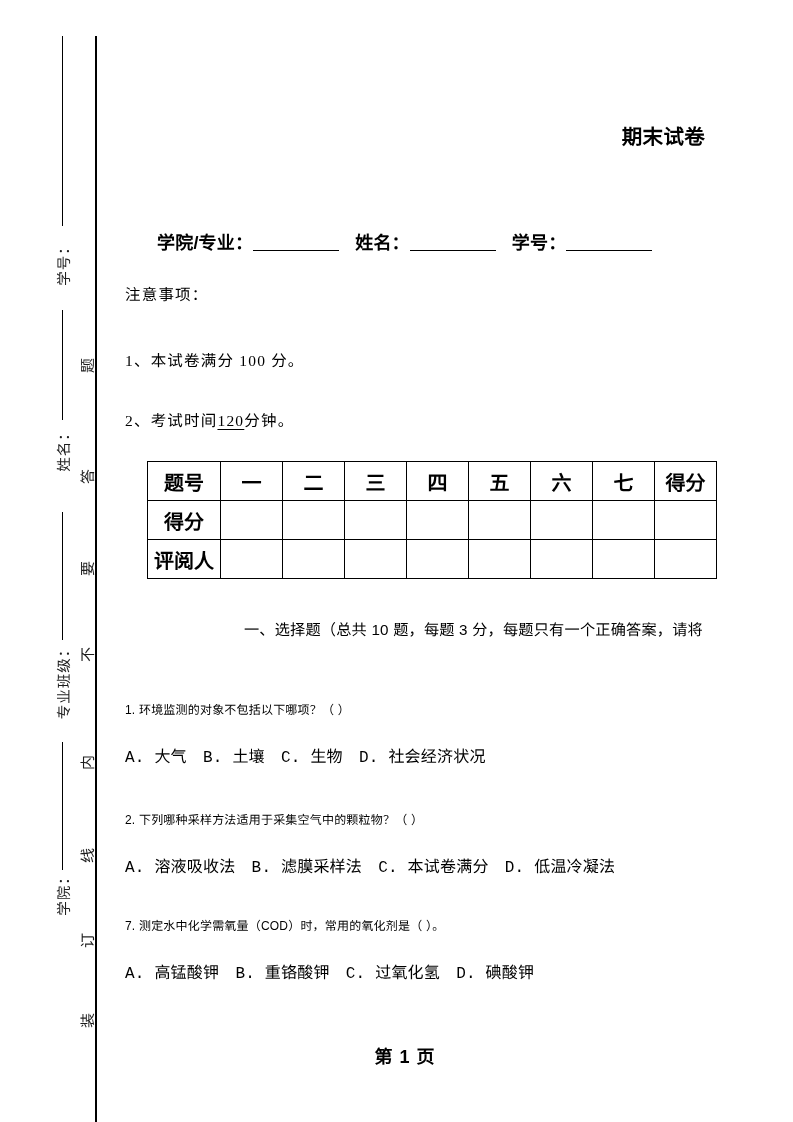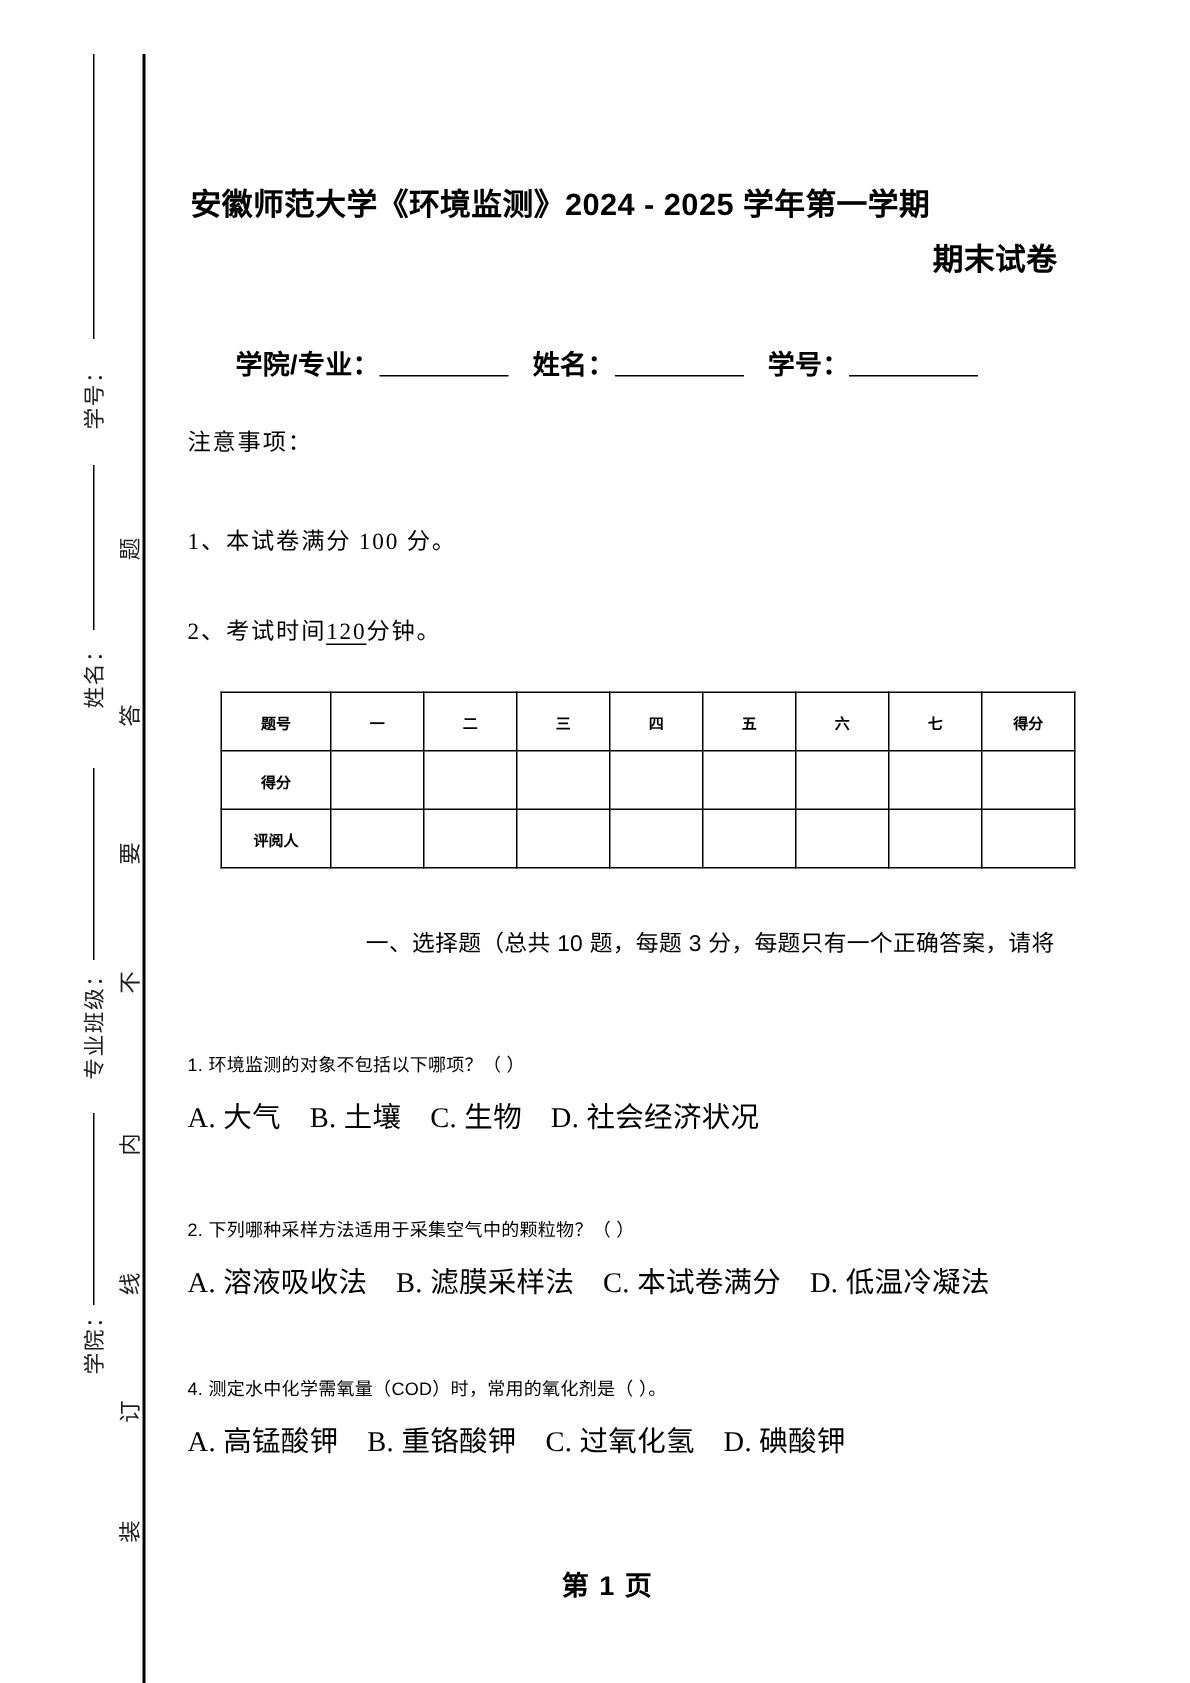--- a/index.html
+++ b/index.html
@@ -145,21 +145,21 @@
     width: 562px;
     table-layout: fixed;
   }
   #score-table td {
     border: 1.3px solid #000000;
     height: 38px;
     text-align: center;
     vertical-align: middle;
     font-family: "Liberation Sans", "DejaVu Sans", sans-serif;
     font-weight: bold;
-    font-size: 10px;
+    font-size: 20px;
     padding: 0;
   }
   #score-table td.rowhead { width: 72px; }
   #score-table td.cell { width: 61px; }
 
   
   .section-head {
     position: absolute;
     left: 0;
     top: 608px;
@@ -171,24 +171,24 @@
     text-align: right;
   }
   .q-block { position: absolute; left: 0; width: 580px; }
   .q-stem {
     font-family: "Liberation Sans", "DejaVu Sans", sans-serif;
     font-size: 12px;
     letter-spacing: 0.2px;
     white-space: nowrap;
   }
   .q-opts {
-    font-family: Liberation Serif, serif;
-    font-size: 19px;
+    font-family: Liberation Mono, monospace;
+    font-size: 16px;
     letter-spacing: 0.2px;
-    margin-top: 12px;
+    margin-top: 26px;
     white-space: nowrap;
   }
   .q1 { top: 700px; }
   .q2 { top: 810px; }
   .q3 { top: 916px; }
 
   .page-footer {
     position: absolute;
     left: 0;
     top: 1042px;
@@ -222,21 +222,20 @@
   <div class="vchar" style="top:644px;">不</div>
   <div class="vchar" style="top:752px;">内</div>
   <div class="vchar" style="top:845px;">线</div>
   <div class="vchar" style="top:930px;">订</div>
   <div class="vchar" style="top:1010px;">装</div>
 </div>
 
 <div id="page-body">
 
   <div class="doc-title">
-    <span class="line1">安徽师范大学《环境监测》2024 - 2025 学年第一学期</span>
     <span class="line2">期末试卷</span>
   </div>
 
   <div class="id-row">
     <span>学院/专业：</span><span class="blank-line"></span><span class="id-gap"></span><span>姓名：</span><span class="blank-line"></span><span class="id-gap"></span><span>学号：</span><span class="blank-line"></span>
   </div>
 
   <div class="notes-head">注意事项：</div>
   <div class="note-1">1、本试卷满分 100 分。</div>
   <div class="note-2">
@@ -289,18 +288,18 @@
     <div class="q-stem">1. 环境监测的对象不包括以下哪项？（  ）</div>
     <div class="q-opts">A. 大气　B. 土壤　C. 生物　D. 社会经济状况</div>
   </div>
 
   <div class="q-block q2">
     <div class="q-stem">2. 下列哪种采样方法适用于采集空气中的颗粒物？（  ）</div>
     <div class="q-opts">A. 溶液吸收法　B. 滤膜采样法　C. 本试卷满分　D. 低温冷凝法</div>
   </div>
 
   <div class="q-block q3">
-    <div class="q-stem">4. 测定水中化学需氧量（COD）时，常用的氧化剂是（  ）。</div>
+    <div class="q-stem">7. 测定水中化学需氧量（COD）时，常用的氧化剂是（  ）。</div>
     <div class="q-opts">A. 高锰酸钾　B. 重铬酸钾　C. 过氧化氢　D. 碘酸钾</div>
   </div>
 
   <div class="page-footer">第 1 页</div>
 </div>
 
 </body></html>

